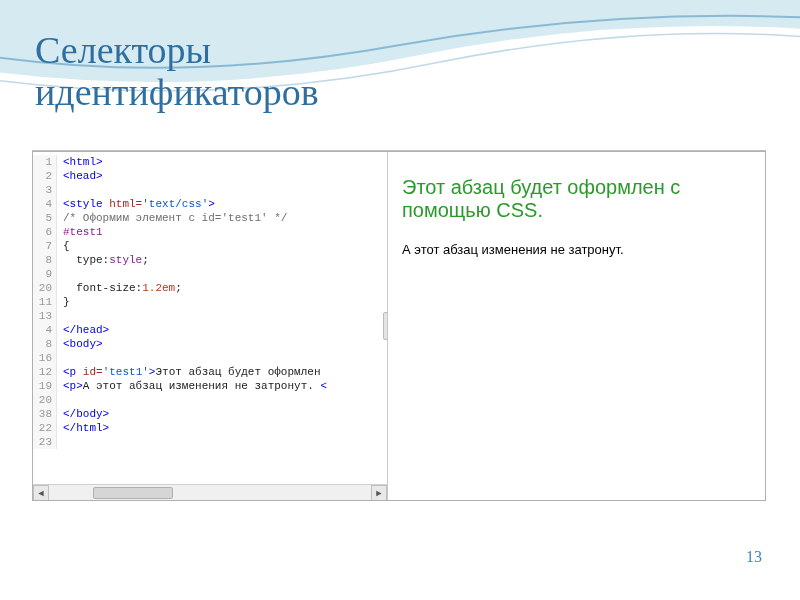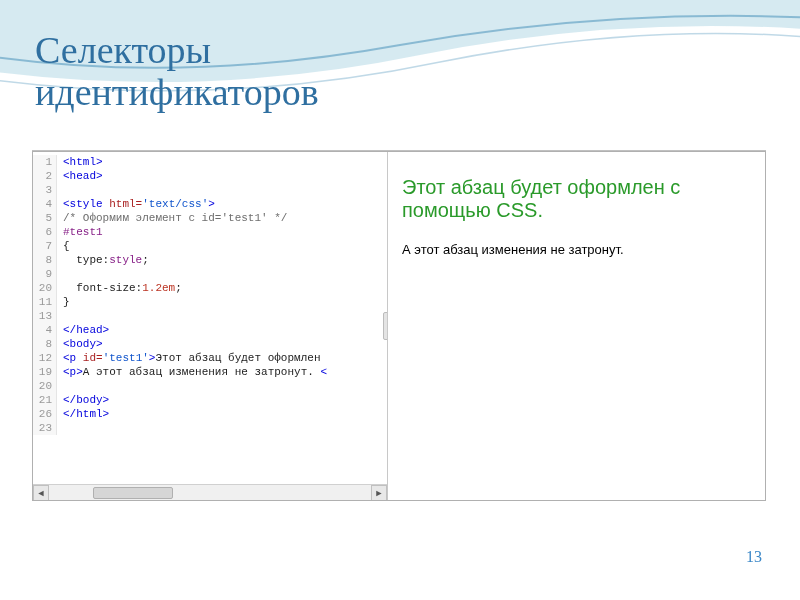--- a/index.html
+++ b/index.html
@@ -153,25 +153,26 @@
         <div class="line"><span class="ln">5</span><span><span class="cmt">/* Оформим элемент с id='test1' */</span></span></div>
         <div class="line"><span class="ln">6</span><span><span class="kw">#test1</span></span></div>
         <div class="line"><span class="ln">7</span><span><span class="txt">{</span></span></div>
         <div class="line"><span class="ln">8</span><span>  <span class="txt">type:</span><span class="kw">style</span><span class="txt">;</span></span></div>
         <div class="line"><span class="ln">9</span></div>
         <div class="line"><span class="ln">20</span><span>  <span class="txt">font-size:</span><span class="num">1.2em</span><span class="txt">;</span></span></div>
         <div class="line"><span class="ln">11</span><span><span class="txt">}</span></span></div>
         <div class="line"><span class="ln">13</span><span></span></div>
         <div class="line"><span class="ln">4</span><span><span class="tag">&lt;/head&gt;</span></span></div>
         <div class="line"><span class="ln">8</span><span><span class="tag">&lt;body&gt;</span></span></div>
+        <div class="line"><span class="ln">16</span><span></span></div>
         <div class="line"><span class="ln">12</span><span><span class="tag">&lt;p</span> <span class="attr">id=</span><span class="val">'test1'</span><span class="tag">&gt;</span><span class="txt">Этот абзац будет оформлен</span></span></div>
         <div class="line"><span class="ln">19</span><span><span class="tag">&lt;p&gt;</span><span class="txt">А этот абзац изменения не затронут. </span><span class="tag">&lt;</span></span></div>
         <div class="line"><span class="ln">20</span><span></span></div>
-        <div class="line"><span class="ln">21</span><span><span class="tag">&lt;/body&gt;</span></span></div>
-        <div class="line"><span class="ln">26</span><span><span class="tag">&lt;/html&gt;</span></span></div>
+        <div class="line"><span class="ln">38</span><span><span class="tag">&lt;/body&gt;</span></span></div>
+        <div class="line"><span class="ln">22</span><span><span class="tag">&lt;/html&gt;</span></span></div>
         <div class="line"><span class="ln">23</span><span></span></div>
       </div>
     <div class="hscroll">
       <div class="arrow left">◄</div>
       <div class="thumb"></div>
       <div class="arrow right">►</div>
     </div>
     <div class="splitter"></div>
   </div>
   <div class="preview-pane">

